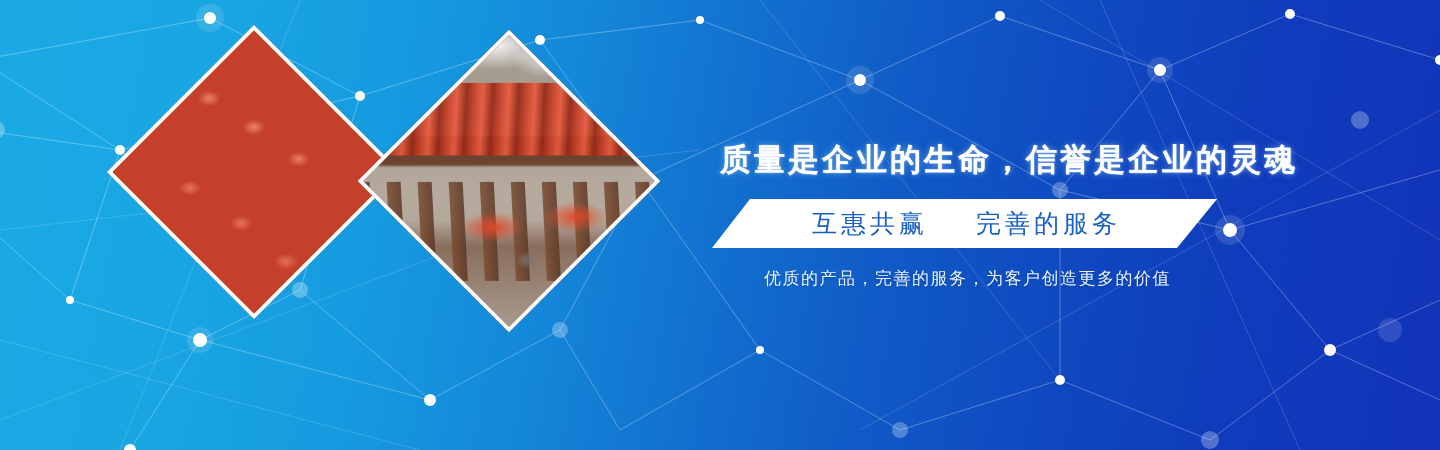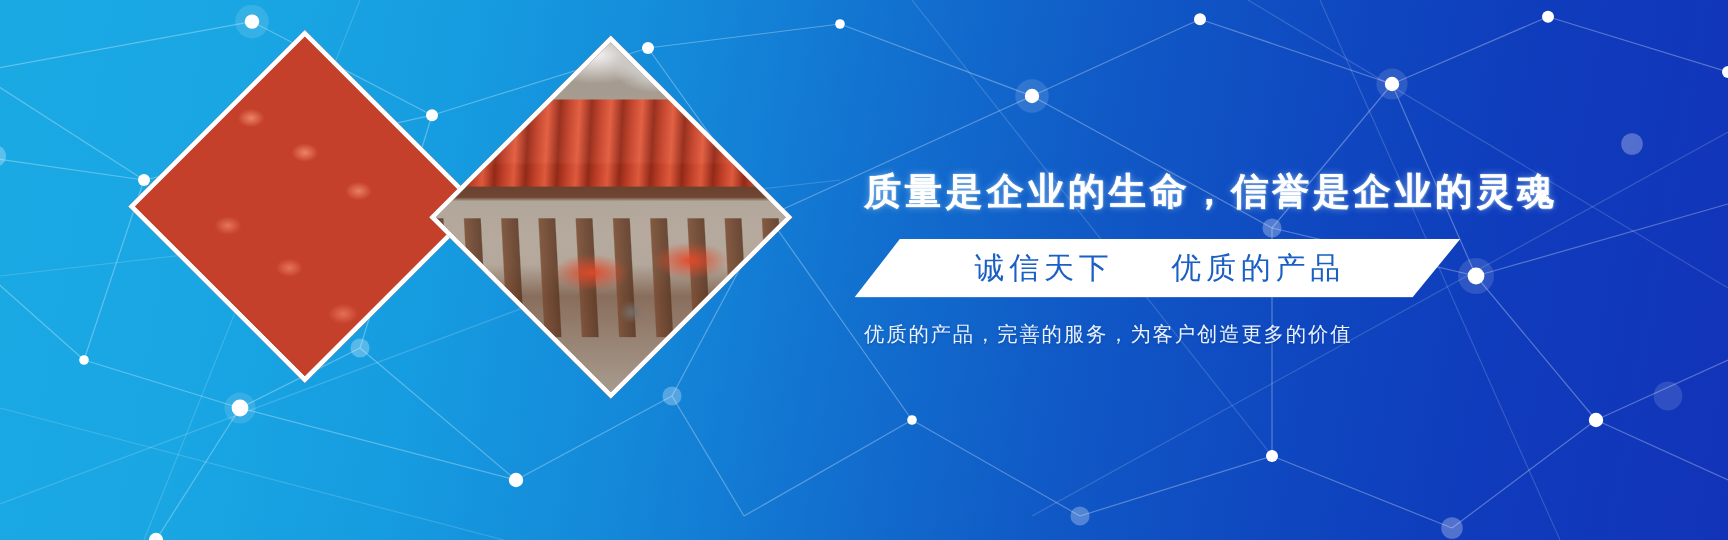--- a/index.html
+++ b/index.html
@@ -167,21 +167,21 @@
 
   .subline{
     position:absolute;
     left:720px;
     font-size:17px;
     color:#eaf3ff;
     letter-spacing:1.5px;
     white-space:nowrap;
     text-shadow:0 1px 2px rgba(10,50,120,.45);
   }
-  #subline-1{top:267px;}
+  #subline-1{top:267px;margin-left:44px;}
   #subline-2{top:302px;}
 </style>
 </head>
 <body>
 
 <div class="banner">
 
   <svg class="netsvg" viewBox="0 0 1440 450" preserveAspectRatio="none">
     <g>
       <line x1="-20" y1="60" x2="210" y2="18"></line>
@@ -274,21 +274,21 @@
   </div>
 
   <div class="diamond" id="diamond-right">
     <div class="photo photo-pallets"></div>
   </div>
 
   <div class="headline">质量是企业的生命，信誉是企业的灵魂</div>
 
   <div class="ribbon">
     <div class="ribbon-text">
-      <span>诚信天下</span>
+      <span>互惠共赢</span>
       <span class="ribbon-gap"></span>
-      <span>优质的产品</span>
+      <span>完善的服务</span>
     </div>
   </div>
 
   <div class="subline" id="subline-1">优质的产品，完善的服务，为客户创造更多的价值</div>
 
 </div>
 
 </body></html>

